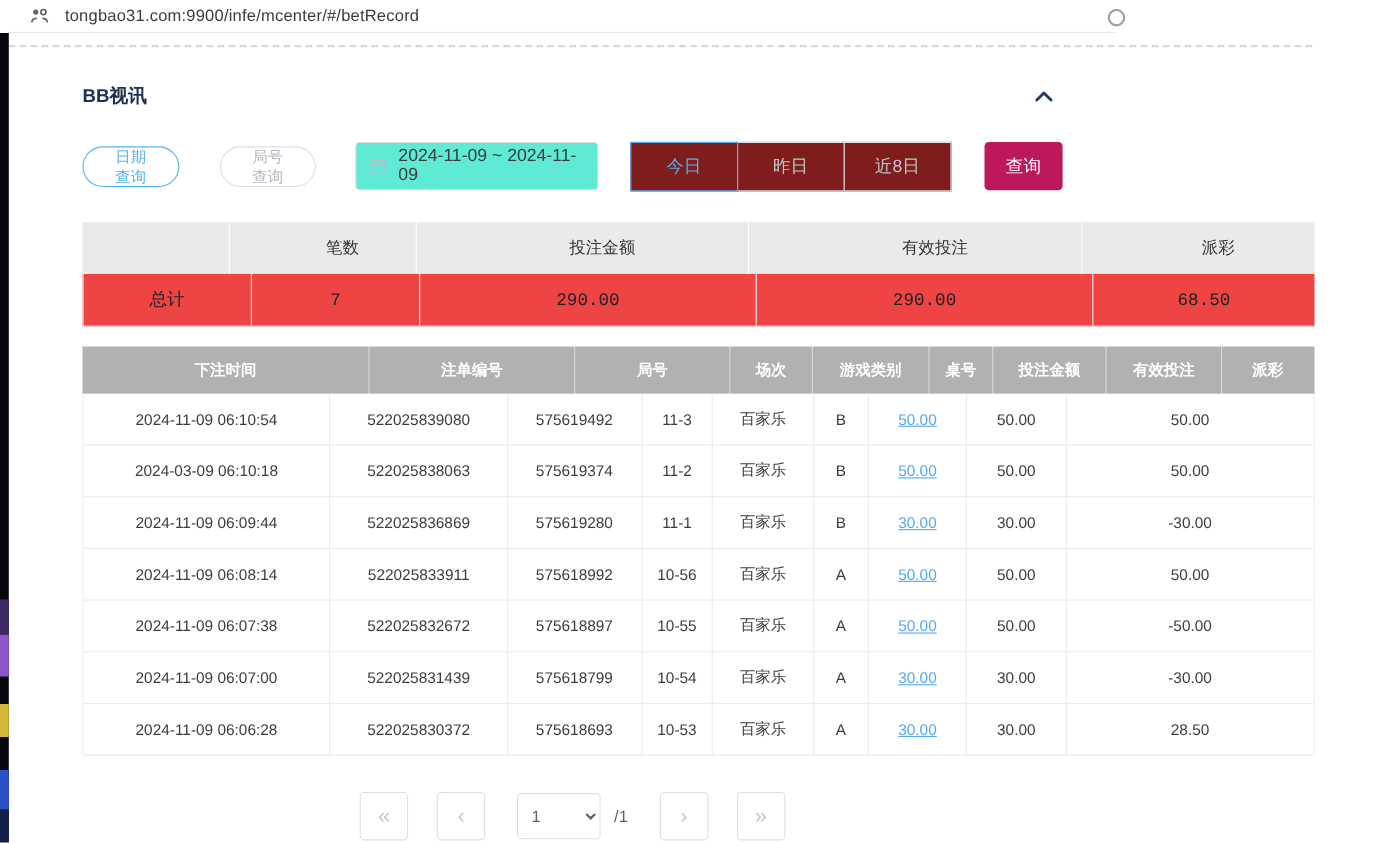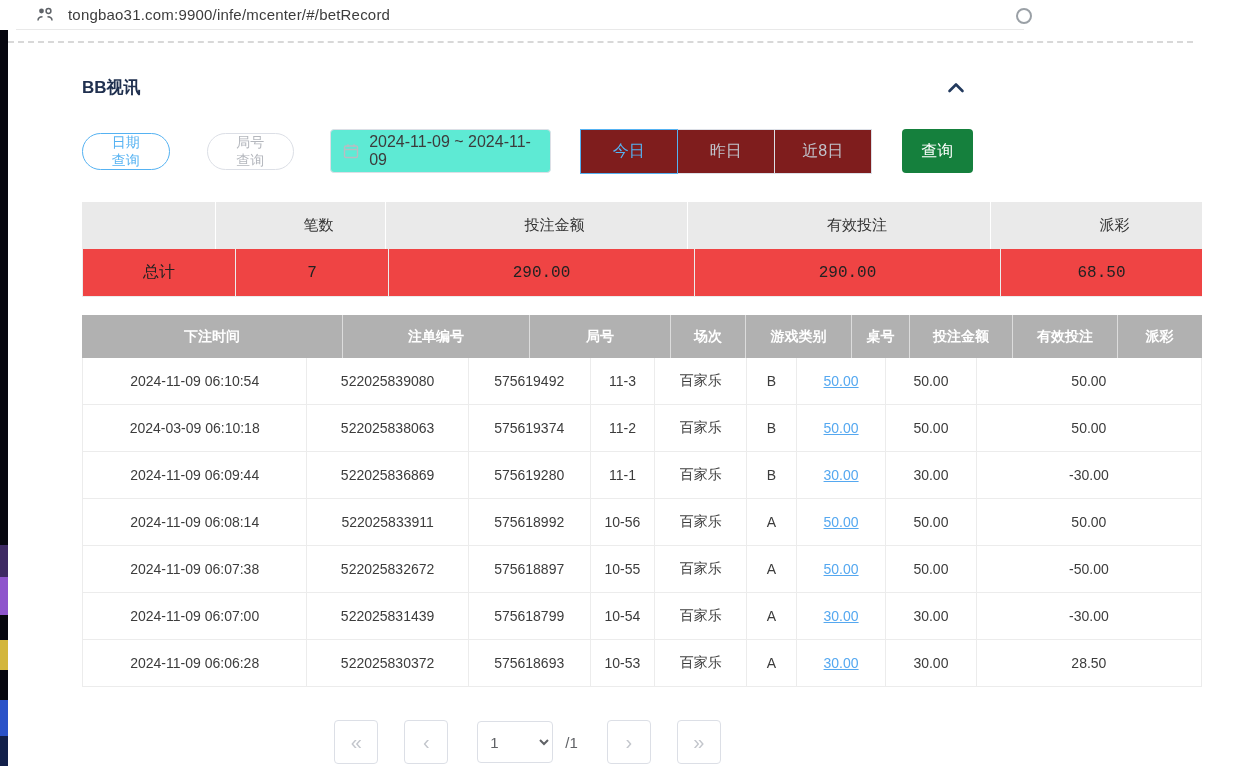--- a/index.html
+++ b/index.html
@@ -1,41 +1,41 @@
 <!DOCTYPE html>
 <html><head>
 <meta charset="utf-8">
 <style>
   * { margin:0; padding:0; box-sizing:border-box; }
   html,body { width:1249px; height:766px; overflow:hidden; background:#fff;
     font-family:"Liberation Sans","DejaVu Sans",sans-serif; }
   body { position:relative; }
 
   
-  .browser-bar { position:absolute; top:0; left:16px; width:1008px; height:30px;
+  .browser-bar { position:absolute; top:0; left:7px; width:1008px; height:30px;
     background:#fff; border-bottom:1px solid #e9e9e9; display:flex; align-items:center; }
   .browser-bar .site-icon { margin-left:20px; margin-right:14px; display:flex; align-items:center; }
   .browser-bar .url { font-size:15px; color:#3c3c3c; letter-spacing:.2px; }
   .partial-icon { position:absolute; right:-8px; top:8px; width:16px; height:16px;
     border:2px solid #9aa0a6; border-radius:50%; background:#fff; }
 
   .dashed-sep { position:absolute; top:41px; left:8px; width:1185px; height:0;
     border-top:2px dashed #d8d8d8; }
 
   
   .left-strip { position:absolute; top:30px; left:0; width:8px; height:736px; background:#07070f; }
   .left-strip .seg { position:absolute; left:0; width:8px; }
   .seg-purple1 { top:515px; height:32px; background:#3e2a63; }
   .seg-purple2 { top:547px; height:38px; background:#8e55cc; }
   .seg-yellow  { top:610px; height:30px; background:#d3b63c; }
   .seg-blue    { top:670px; height:36px; background:#2a52c8; }
   .seg-navy    { top:706px; height:30px; background:#12204a; }
 
   
-  .content { position:absolute; left:82px; top:60px; width:891px; }
+  .content { position:absolute; left:75px; top:60px; width:891px; }
 
   .panel-header { display:flex; align-items:center; justify-content:space-between;
     margin-top:12px; height:30px; }
   .panel-title { font-size:17px; font-weight:bold; color:#20304f; }
   .collapse-btn { margin-right:8px; cursor:pointer; display:flex; align-items:center; }
 
   
   .filter-row { display:flex; align-items:center; margin-top:26px; height:46px;gap:16px; }
   .pill { height:37px; padding:0 22px; border-radius:19px; background:#fff;
     font-size:14px; cursor:pointer; }
@@ -44,21 +44,21 @@
   .date-input { margin-left:20px; width:288px; height:44px; border:1px solid #dcdfe6;
     border-radius:4px; display:flex; align-items:center; padding:0 12px; cursor:pointer; background:#5eead4; }
   .date-input .cal { display:flex; align-items:center; margin-right:10px; }
   .date-input .date-text { font-size:16px; color:#3c3c3c; }
   .quick-group { display:flex; margin-left:13px; }
   .quick { width:98px; height:45px; background:#7f1d1d; border:1px solid #dcdfe6;
     font-size:16px; color:#c0c4cc; margin-left:-1px; cursor:pointer; position:relative; }
   .quick:first-child { margin-left:0; }
   .quick.active { border-color:#55b2f2; color:#55b2f2; z-index:1; }
   .search-btn { margin-left:14px; width:96px; height:44px; border:none; border-radius:4px;
-    background:#15803d; color:#fff; font-size:16px; cursor:pointer; }
+    background:#be185d; color:#fff; font-size:16px; cursor:pointer; }
 
   
   .summary { margin-top:28px; width:1120px; }
   .srow { display:flex; }
   .shead { background:#eaeaea; height:47px;gap:36px; }
   .shead .scell { border-right:1px solid #fff; color:#333; font-size:15px; }
   .sdata { background:#ef4444; height:48px;font-family:Liberation Mono, monospace; }
   .sdata .scell { border-right:1px solid #ececec; border-bottom:1px solid #ececec;
     color:#222; font-size:16px; }
   .sdata .scell:first-child { border-left:1px solid #ececec; }

